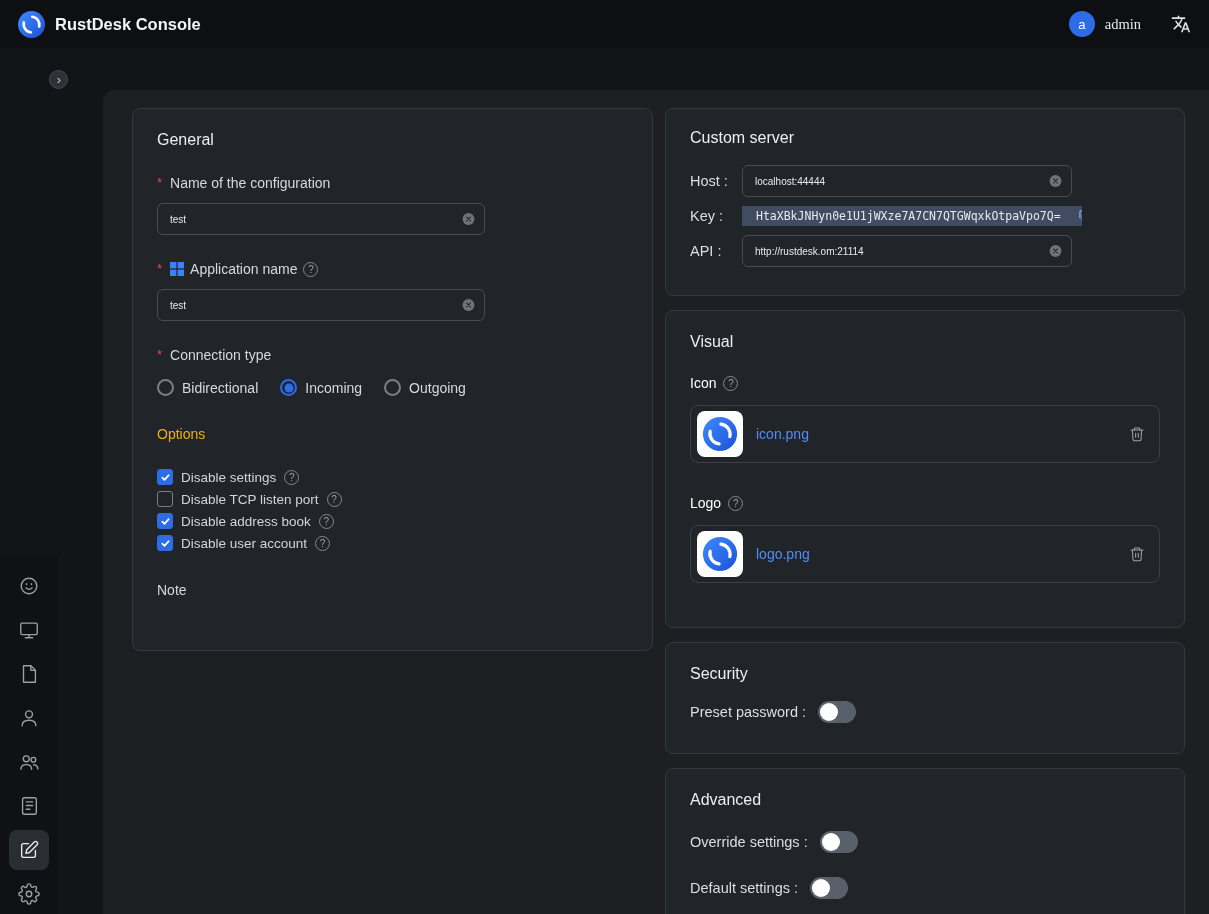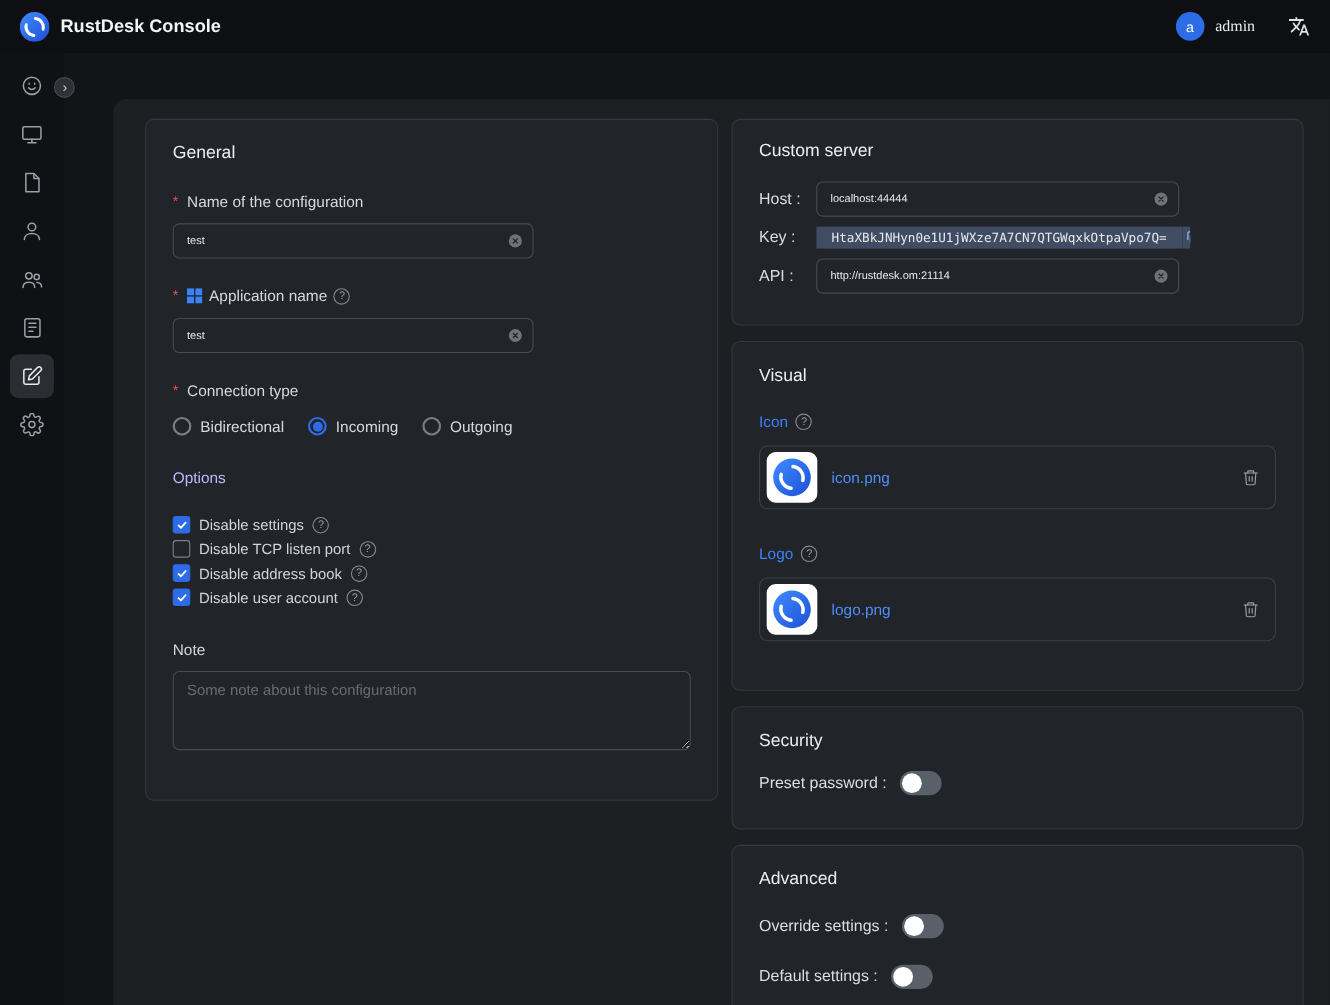--- a/index.html
+++ b/index.html
@@ -10,21 +10,21 @@
   .topbar { height:48px; background:#0d0f12; display:flex; align-items:center;
     justify-content:space-between; padding:0 18px; position:relative; z-index:5; }
   .brand { display:flex; align-items:center; gap:10px; font-size:16.5px; font-weight:700; color:#f2f4f6; }
   .topbar-right { display:flex; align-items:center; gap:10px; }
   .avatar { width:26px; height:26px; border-radius:50%; background:#2e6be6; color:#fff;
     display:flex; align-items:center; justify-content:center; font-size:13px; cursor:pointer; }
   .user-name { font-size:14.5px; color:#e8eaec; cursor:pointer;font-family:Liberation Serif, serif; }
   .translate-btn { margin-left:20px; display:flex; align-items:center; cursor:pointer; }
 
   
-  .shell { display:flex; height:866px; position:relative; }
+  .shell { display:flex; height:866px; position:relative;align-items:flex-end; }
   .sidebar { width:58px; background:#0f1114; padding-top:10px; display:flex; flex-direction:column;
     align-items:center; gap:4px; flex-shrink:0; }
   .side-item { width:40px; height:40px; border-radius:8px; display:flex; align-items:center;
     justify-content:center; color:#9aa0a6; cursor:pointer; }
   .side-item svg { stroke:currentColor; }
   .side-item.active { background:#2a2d32; color:#e8eaec; }
   .expand-btn { position:absolute; left:49px; top:22px; width:19px; height:19px; border-radius:50%;
     background:#2e3136; border:1px solid #46494e; color:#c6c9cc; display:flex; align-items:center;
     justify-content:center; z-index:6; cursor:pointer; }
   .expand-btn::before { content:"›"; font-size:13px; line-height:1; margin-left:1px; }
@@ -55,21 +55,21 @@
   .win-icon { display:inline-flex; }
 
   .conn-label { margin-bottom:16px; }
   .radio-row { display:flex; align-items:center; gap:22px; margin-bottom:30px; }
   .radio-item { display:flex; align-items:center; gap:8px; font-size:14px; color:#d6d9dc; cursor:pointer; }
   .radio { width:17px; height:17px; border-radius:50%; border:2px solid #7b7f85; position:relative; flex-shrink:0; }
   .radio.on { border-color:#2e6be6; }
   .radio.on::after { content:""; position:absolute; left:50%; top:50%; transform:translate(-50%,-50%);
     width:9px; height:9px; border-radius:50%; background:#2e6be6; }
 
-  .options-title { font-size:14px; color:#c4b5fd; margin-bottom:24px; }
+  .options-title { font-size:14px; color:#eab308; margin-bottom:24px; }
   .check-list { margin-bottom:28px; }
   .check-row { display:flex; align-items:center; gap:8px; height:22px; font-size:13.5px; color:#d2d5d8; cursor:pointer; }
   .checkbox { width:16px; height:16px; border-radius:3px; border:1.5px solid #7b7f85; display:flex;
     align-items:center; justify-content:center; flex-shrink:0; background:transparent; }
   .checkbox svg { display:none; }
   .checkbox.on { background:#2e6be6; border-color:#2e6be6; }
   .checkbox.on svg { display:block; }
   .check-label.strong { font-weight:700; color:#ffffff; }
 
   .note-label { font-size:14px; color:#d6d9dc; margin-bottom:12px; }
@@ -85,21 +85,21 @@
   .cs-label { width:52px; font-size:14.5px; color:#dcdee1; flex-shrink:0; }
   .cs-row .input-wrap { width:330px; margin-bottom:0; }
   .key-wrap { display:flex; align-items:center; height:26px; overflow:hidden; max-width:340px; }
   .key-value { background:#3f4c61; color:#e6eaee; font-family:"DejaVu Sans Mono",monospace;
     font-size:11.5px; padding:3px 14px; white-space:nowrap; }
   .copy-btn { background:#3f4c61; padding:3px 2px; display:flex; align-items:center; cursor:pointer; }
 
   
   .card-visual { padding:22px 24px 44px 24px; }
   .card-visual .card-title { margin-bottom:24px; }
-  .file-label { font-size:14px; color:#3b82f6; margin-bottom:14px; display:flex; align-items:center; gap:7px; }
+  .file-label { font-size:14px; color:#ffffff; margin-bottom:14px; display:flex; align-items:center; gap:7px; }
   .file-box { display:flex; align-items:center; border:1px solid #3c3f45; border-radius:8px; height:58px;
     padding:0 14px 0 6px; margin-bottom:32px; }
   .file-box:last-child { margin-bottom:0; }
   .thumb { width:46px; height:46px; background:#ffffff; border-radius:8px; display:flex; align-items:center;
     justify-content:center; flex-shrink:0; }
   .file-name { color:#4e8ef7; font-size:14px; margin-left:13px; cursor:pointer; }
   .trash-btn { margin-left:auto; display:flex; cursor:pointer; }
 
   
   .card-security { padding:22px 24px 30px 24px; }
@@ -296,21 +296,20 @@
                 <svg width="11" height="11" viewBox="0 0 12 12">
                     <path d="M2.5 6.2l2.4 2.4 4.6-5.2" stroke="#fff" stroke-width="1.8" fill="none" stroke-linecap="round" stroke-linejoin="round"></path>
                   </svg>
               </span>
               <span class="check-label">Disable user account</span>
               <span class="qmark"></span>
             </label>
           </div>
 
           <div class="note-label">Note</div>
-          <textarea class="note-area" placeholder="Some note about this configuration" style=""></textarea>
         </section>
       </div>
 
       <div class="col-right">
 
         <section class="card card-server">
           <h2 class="card-title">Custom server</h2>
           <div class="cs-row">
             <span class="cs-label">Host :</span>
             <div class="input-wrap">

